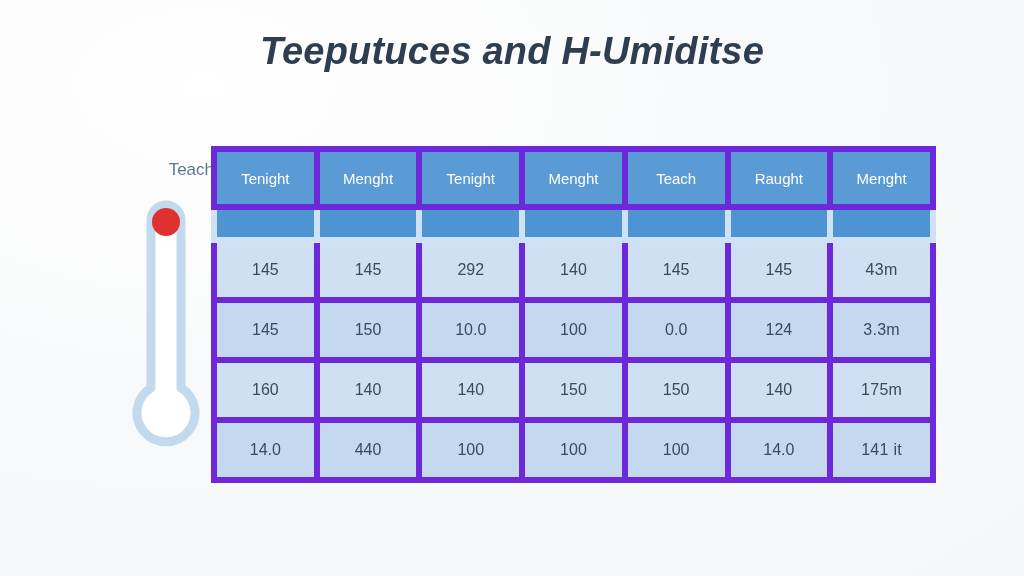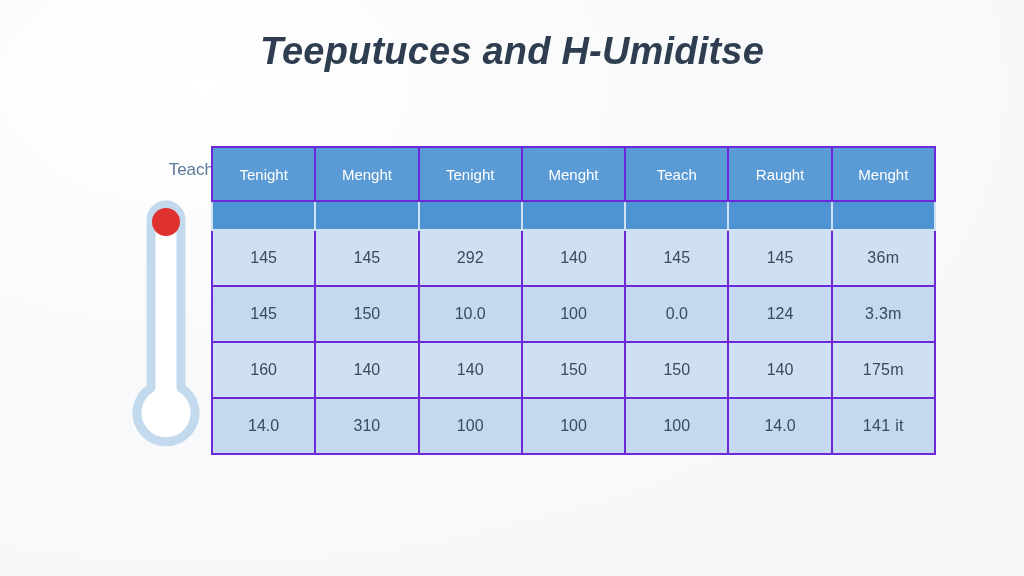--- a/index.html
+++ b/index.html
@@ -69,21 +69,21 @@
     top: 146px;
     width: 725px;
   }
   table.data-table {
     border-collapse: collapse;
     width: 725px;
     table-layout: fixed;
   }
   table.data-table th,
   table.data-table td {
-    border: 2px solid #6d28d9;
+    border: 6px solid #6d28d9;
     text-align: center;
     padding: 0;
   }
   thead th {
     background: #5b9bd5;
     color: #ffffff;
     font-size: 15px;
     font-weight: normal;
     height: 52px;
     border-color: #dbe9f7;
@@ -148,21 +148,21 @@
       </tr>
     </thead>
     <tbody>
       <tr>
         <td>145</td>
         <td>145</td>
         <td>292</td>
         <td>140</td>
         <td>145</td>
         <td>145</td>
-        <td class="unit-cell">36m</td>
+        <td class="unit-cell">43m</td>
       </tr>
       <tr>
         <td>145</td>
         <td>150</td>
         <td>10.0</td>
         <td>100</td>
         <td>0.0</td>
         <td>124</td>
         <td class="unit-cell">3.3m</td>
       </tr>
@@ -170,21 +170,21 @@
         <td>160</td>
         <td>140</td>
         <td>140</td>
         <td>150</td>
         <td>150</td>
         <td>140</td>
         <td class="unit-cell">175m</td>
       </tr>
       <tr>
         <td>14.0</td>
-        <td>310</td>
+        <td>440</td>
         <td>100</td>
         <td>100</td>
         <td>100</td>
         <td>14.0</td>
         <td class="unit-cell">141 it</td>
       </tr>
     </tbody>
   </table>
 </div>
 

